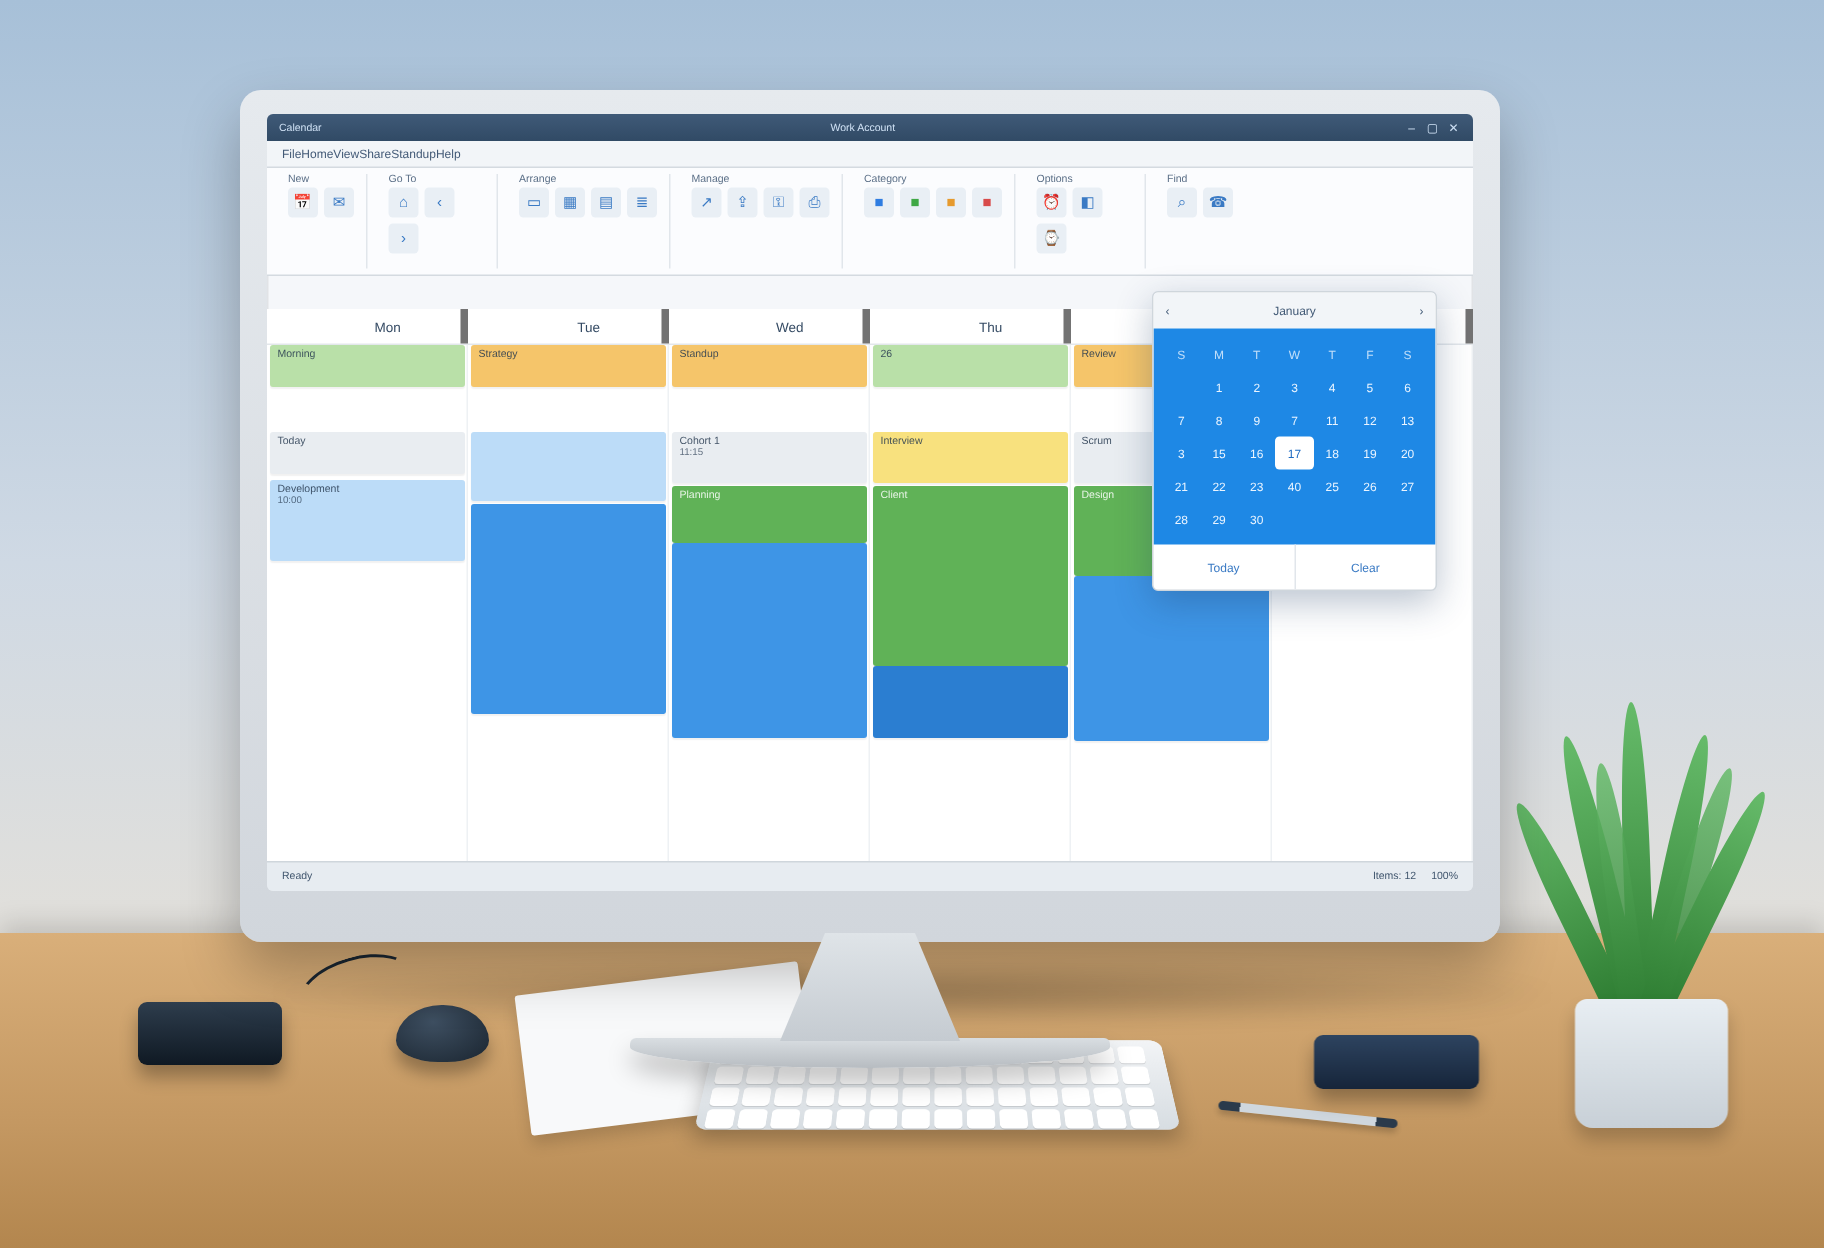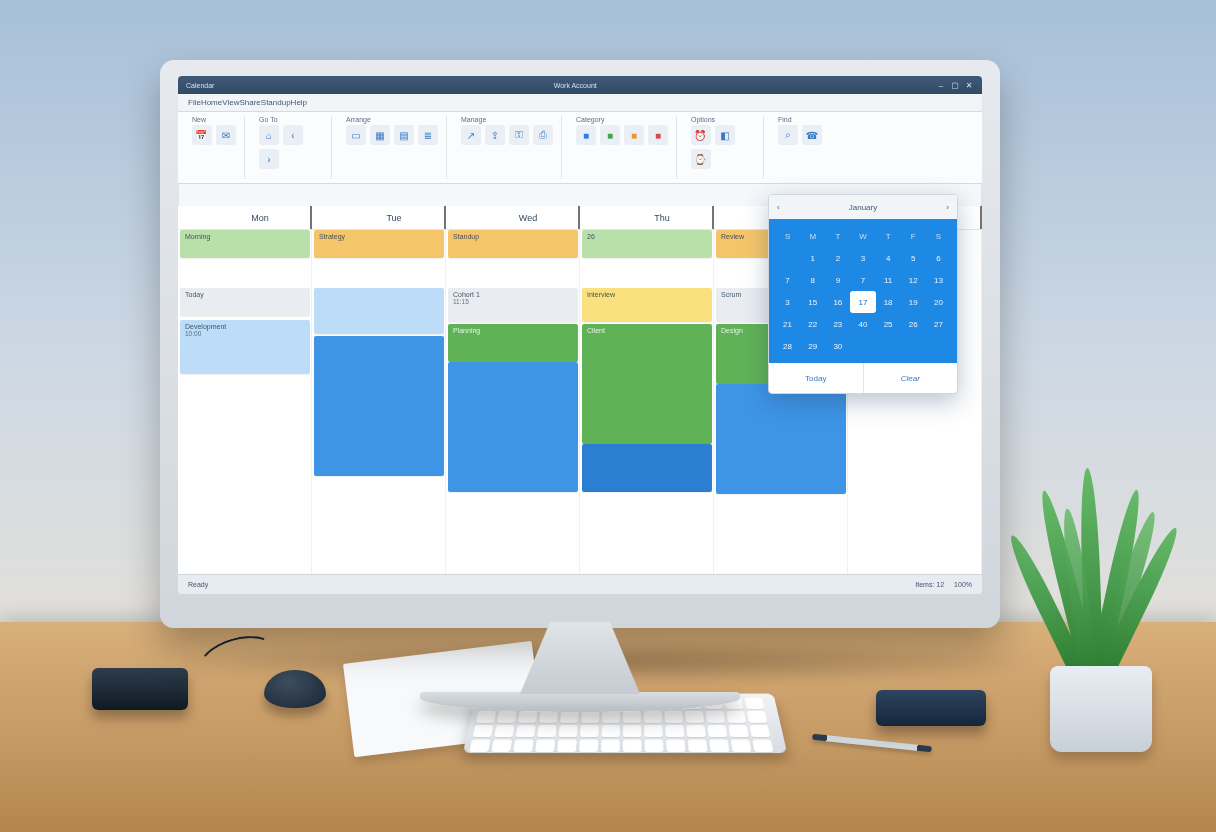--- a/index.html
+++ b/index.html
@@ -66,21 +66,21 @@
   .rgroup:last-child{border:none;}
   .rtitle { font-size:7px; color:#5b6f87; margin-bottom:2px;}
   .ricons { display:flex; gap:4px; flex-wrap:wrap; max-width:110px;}
   .ricons.narrow{max-width:64px;}
   .ric { width:20px; height:20px; border-radius:3px; background:#e9eff5;
     display:flex;align-items:center;justify-content:center; font-size:10px; color:#3a7ac4; cursor:default;}
 
   
   .workarea{ position:absolute; top:130px; bottom:20px; left:0; right:0; background:#fff;}
   .dayrow{ height:24px; display:flex; border-bottom:1px solid #e3e7eb;}
-  .daycell{ flex:1; border-right:2px solid #737373; font-size:9px; color:#344a63; display:flex;align-items:center;justify-content:center;margin-left:32px;}
+  .daycell{ flex:1; border-right:5px solid #737373; font-size:9px; color:#344a63; display:flex;align-items:center;justify-content:center;margin-left:32px;}
   .grid{ position:absolute; top:24px; bottom:0; left:0; right:0;}
   .col{ position:absolute; top:0; bottom:0; border-right:1px solid #eef1f4;}
   .evt{ position:absolute; border-radius:2px; font-size:7.5px; color:#273a50; padding:3px 5px; overflow:hidden;
     box-shadow:0 1px 1px rgba(0,0,0,.06);}
   .evt .lbl{font-size:7px; opacity:.85;}
   .evt .tm{font-size:6.5px; opacity:.7;}
   
   .e-green-l{background:#b9e0a8;}
   .e-green  {background:#60b257;color:#fff;}
   .e-orange {background:#f5c56a;}
@@ -102,21 +102,21 @@
   .picker .hdr{height:24px; background:#f2f5f8; font-size:8px; color:#425a76; display:flex;
     align-items:center; justify-content:space-between; padding:0 8px;}
   .picker .cal{background:#1e88e5; padding:6px;}
   .picker .row{display:flex;}
   .picker .cell{flex:1; height:22px; display:flex; align-items:center; justify-content:center;
     color:#eaf4ff; font-size:8px; border-radius:3px; cursor:default;}
   .picker .cell.sel{background:#fff; color:#1e6bc2;}
   .picker .foot{height:30px; display:flex;}
   .picker .fbtn{flex:1; display:flex; align-items:center; justify-content:center; font-size:8px; color:#3a7ac4;
     border-right:1px solid #e1e6eb; cursor:default;}
-  .picker .fbtn:last-child{border:none;font-style:italic;}
+  .picker .fbtn:last-child{border:none;}
 
   
   .plant{position:absolute; right:30px; bottom:80px; width:170px; height:260px;}
   .pot{position:absolute; bottom:0; left:34px; width:102px; height:86px;
     background:linear-gradient(to bottom,#e8eef3,#c8d0d7); border-radius:8px 8px 12px 12px;
     box-shadow:0 8px 12px rgba(0,0,0,.2);}
   .leaf{position:absolute; bottom:74px; width:18px; border-radius:60% 60% 0 0;
     background:linear-gradient(to top,#2e7d32,#66bb6a);}
   .l1{left:20px;height:150px;transform:rotate(-26deg);}
   .l2{left:42px;height:190px;transform:rotate(-14deg);}

